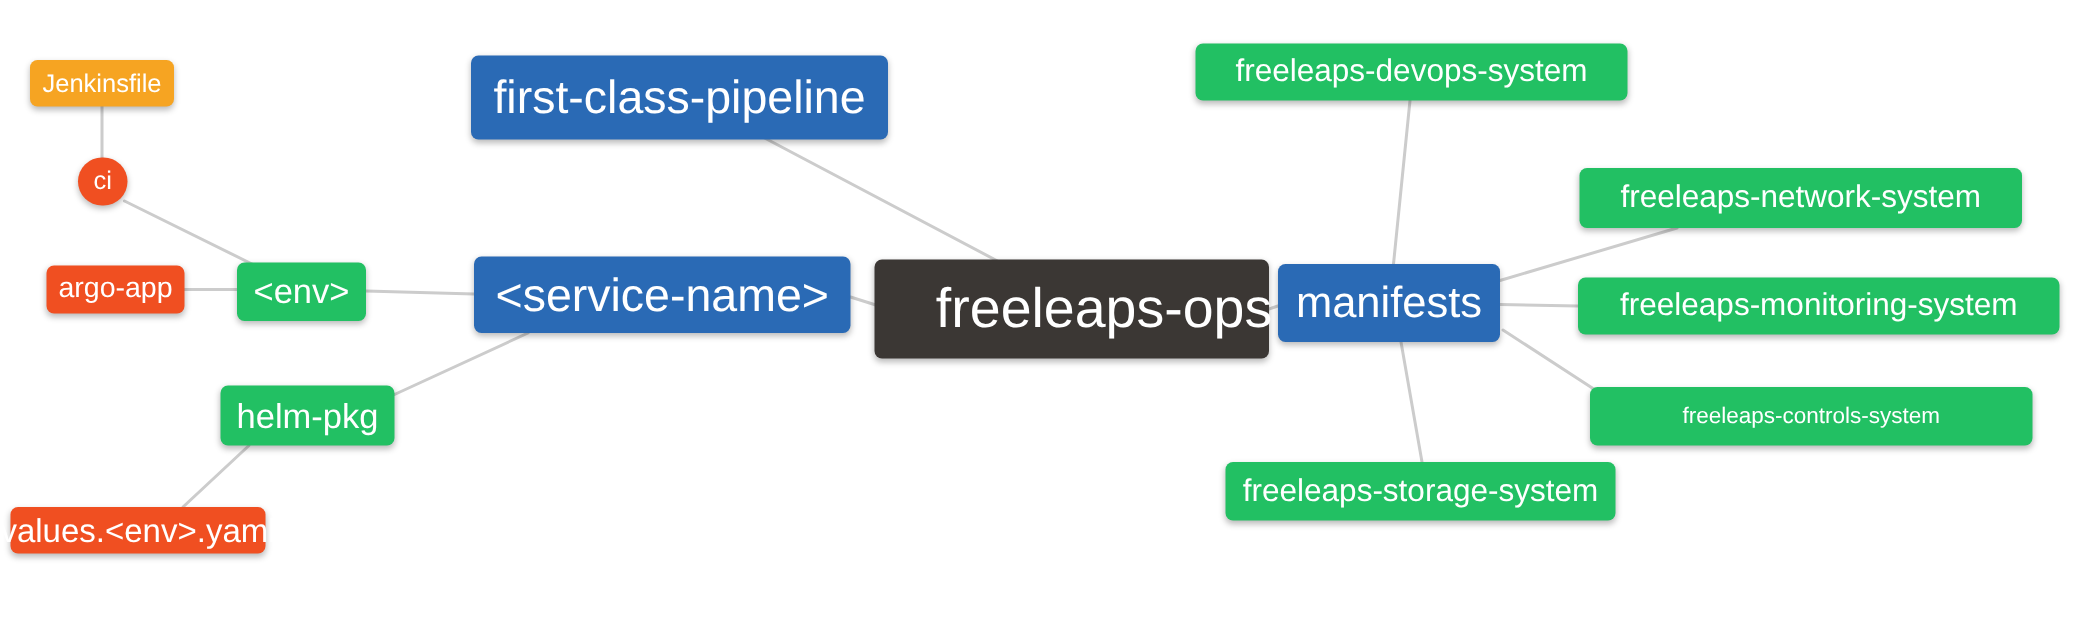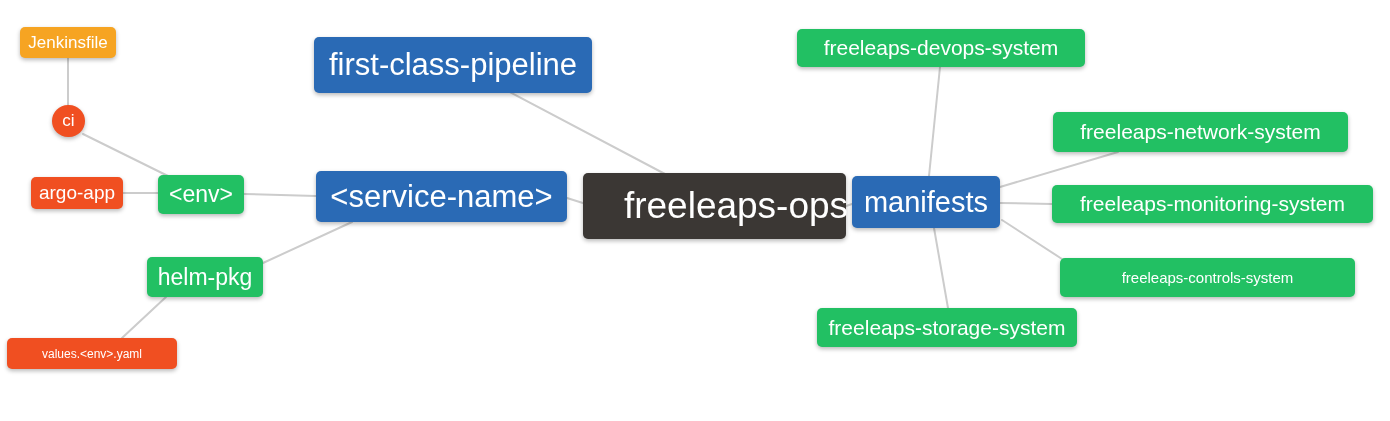--- a/index.html
+++ b/index.html
@@ -52,26 +52,26 @@
       <line x1="567" y1="198" x2="586" y2="204" stroke="#cccccc" stroke-width="2" stroke-linecap="round"></line>
       <line x1="504" y1="89" x2="665" y2="174" stroke="#cccccc" stroke-width="2" stroke-linecap="round"></line>
       <line x1="846" y1="206" x2="855" y2="203" stroke="#cccccc" stroke-width="2" stroke-linecap="round"></line>
       <line x1="929" y1="176" x2="940" y2="67" stroke="#cccccc" stroke-width="2" stroke-linecap="round"></line>
       <line x1="1000" y1="187" x2="1118" y2="152" stroke="#cccccc" stroke-width="2" stroke-linecap="round"></line>
       <line x1="1000" y1="203" x2="1052" y2="204" stroke="#cccccc" stroke-width="2" stroke-linecap="round"></line>
       <line x1="1002" y1="220" x2="1062" y2="259" stroke="#cccccc" stroke-width="2" stroke-linecap="round"></line>
       <line x1="934" y1="228" x2="948" y2="308" stroke="#cccccc" stroke-width="2" stroke-linecap="round"></line>
     </svg>
   <div>
-      <div class="node" style="left: 20px; top: 27px; width: 96px; height: 31px; font-size: 17px; background: rgb(246, 164, 34); color: rgb(255, 255, 255);">Jenkinsfile</div>
+      <div class="node" style="left: 20px; top: 40px; width: 96px; height: 31px; font-size: 17px; background: rgb(246, 164, 34); color: rgb(255, 255, 255);">Jenkinsfile</div>
       <div class="node" style="left: 52px; top: 105px; width: 33px; height: 32px; font-size: 17px; background: rgb(240, 79, 33); color: rgb(255, 255, 255); border-radius: 16px;">ci</div>
       <div class="node" style="left: 31px; top: 177px; width: 92px; height: 32px; font-size: 19px; background: rgb(240, 79, 33); color: rgb(255, 255, 255);">argo-app</div>
       <div class="node" style="left: 158px; top: 175px; width: 86px; height: 39px; font-size: 23px; background: rgb(34, 192, 99); color: rgb(255, 255, 255);">&lt;env&gt;</div>
       <div class="node" style="left: 147px; top: 257px; width: 116px; height: 40px; font-size: 23px; background: rgb(34, 192, 99); color: rgb(255, 255, 255);">helm-pkg</div>
-      <div class="node" style="left: 7px; top: 338px; width: 170px; height: 31px; font-size: 12px; background: rgb(240, 79, 33); color: rgb(255, 255, 255);">values.&lt;env&gt;.yaml</div>
+      <div class="node" style="left: 7px; top: 338px; width: 170px; height: 31px; font-size: 22px; background: rgb(240, 79, 33); color: rgb(255, 255, 255);">values.&lt;env&gt;.yaml</div>
       <div class="node" style="left: 314px; top: 37px; width: 278px; height: 56px; font-size: 31px; background: rgb(42, 106, 181); color: rgb(255, 255, 255);">first-class-pipeline</div>
       <div class="node" style="left: 316px; top: 171px; width: 251px; height: 51px; font-size: 31px; background: rgb(42, 106, 181); color: rgb(255, 255, 255);">&lt;service-name&gt;</div>
       <div class="node" style="left: 583px; top: 173px; width: 263px; height: 66px; font-size: 37px; background: rgb(59, 55, 52); color: rgb(255, 255, 255); padding-left: 43px;">freeleaps-ops</div>
       <div class="node" style="left: 852px; top: 176px; width: 148px; height: 52px; font-size: 29px; background: rgb(42, 106, 181); color: rgb(255, 255, 255);">manifests</div>
       <div class="node" style="left: 797px; top: 29px; width: 288px; height: 38px; font-size: 21px; background: rgb(34, 192, 99); color: rgb(255, 255, 255); text-align: right;">freeleaps-devops-system</div>
       <div class="node" style="left: 1053px; top: 112px; width: 295px; height: 40px; font-size: 21px; background: rgb(34, 192, 99); color: rgb(255, 255, 255);">freeleaps-network-system</div>
       <div class="node" style="left: 1052px; top: 185px; width: 321px; height: 38px; font-size: 21px; background: rgb(34, 192, 99); color: rgb(255, 255, 255);">freeleaps-monitoring-system</div>
       <div class="node" style="left: 1060px; top: 258px; width: 295px; height: 39px; font-size: 15px; background: rgb(34, 192, 99); color: rgb(255, 255, 255);">freeleaps-controls-system</div>
       <div class="node" style="left: 817px; top: 308px; width: 260px; height: 39px; font-size: 21px; background: rgb(34, 192, 99); color: rgb(255, 255, 255);">freeleaps-storage-system</div>
     </div>

